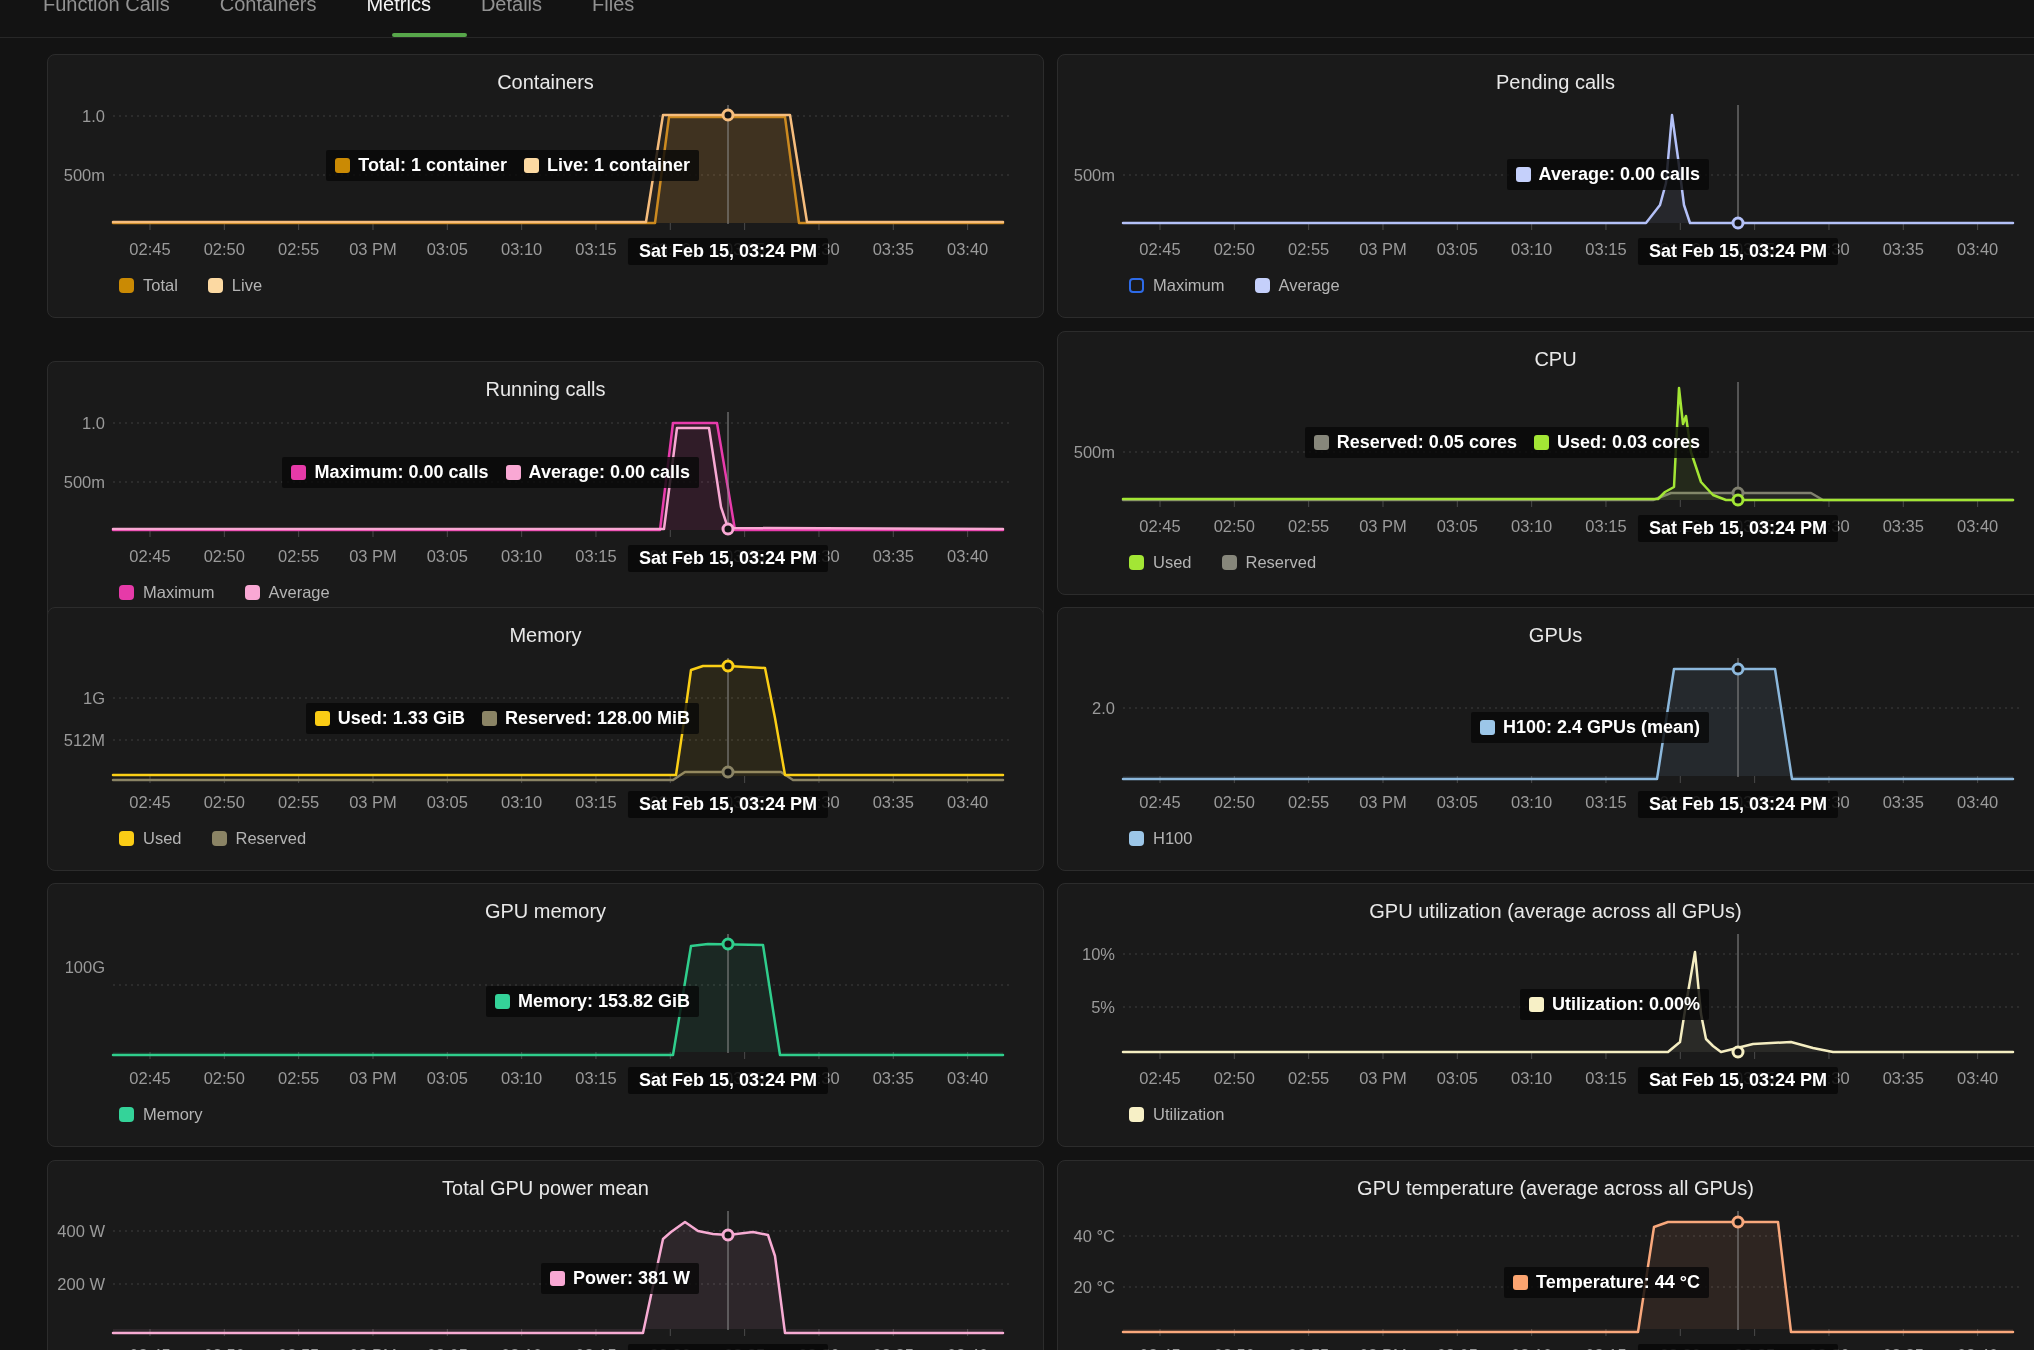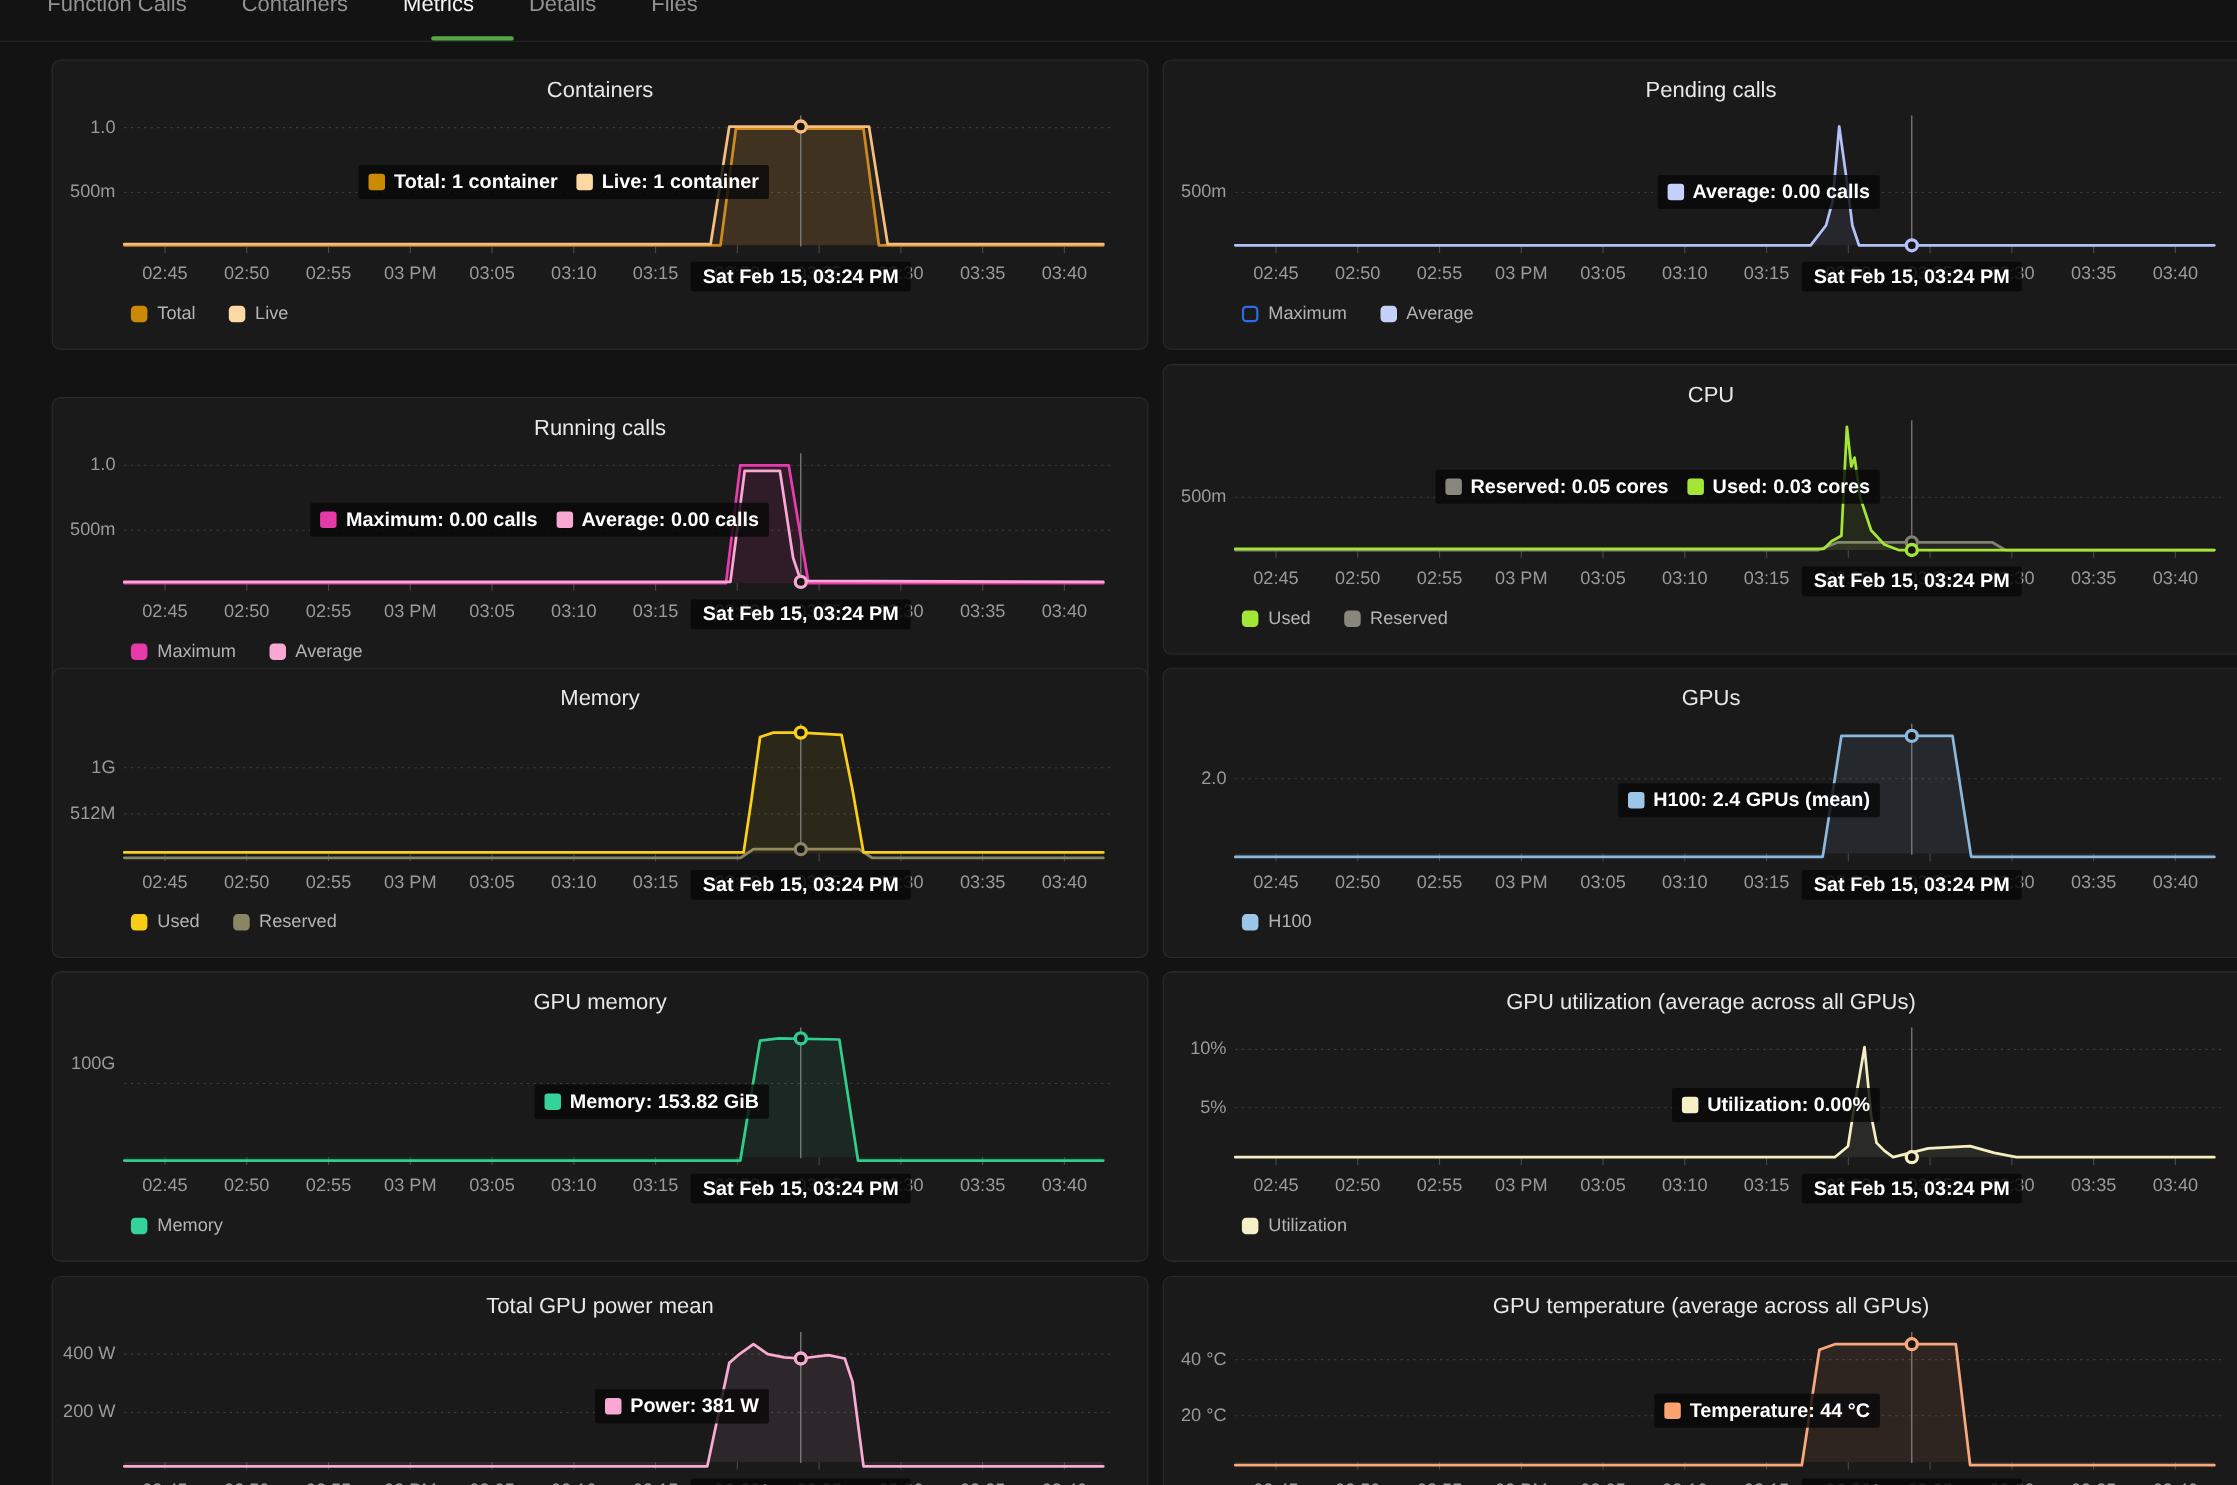--- a/index.html
+++ b/index.html
@@ -324,20 +324,30 @@
         <div class="xlab" style="left: 250.66px;">02:55</div>
         <div class="xlab" style="left: 324.99px;">03 PM</div>
         <div class="xlab" style="left: 399.32px;">03:05</div>
         <div class="xlab" style="left: 473.65px;">03:10</div>
         <div class="xlab" style="left: 547.98px;">03:15</div>
         <div class="xlab" style="left: 622.31px;">03:20</div>
         <div class="xlab" style="left: 696.64px;">03:25</div>
         <div class="xlab" style="left: 770.97px;">03:30</div>
         <div class="xlab" style="left: 845.3px;">03:35</div>
         <div class="xlab" style="left: 919.63px;">03:40</div>
+        <div class="ttip" style="top: 95px;">
+          <div class="ttip-row">
+            <span class="chip" style="background: rgb(250, 204, 21);"></span>
+            <span class="ttip-text">Used: 1.33 GiB</span>
+          </div>
+          <div class="ttip-row">
+            <span class="chip" style="background: rgb(139, 132, 101);"></span>
+            <span class="ttip-text">Reserved: 128.00 MiB</span>
+          </div>
+        </div>
         <div class="datebox">Sat Feb 15, 03:24 PM</div>
         <div class="legend">
           <div class="leg-item">
             <span class="leg-chip" style="background: rgb(250, 204, 21);"></span>
             <span class="leg-label">Used</span>
           </div>
           <div class="leg-item">
             <span class="leg-chip" style="background: rgb(139, 132, 101);"></span>
             <span class="leg-label">Reserved</span>
           </div>

